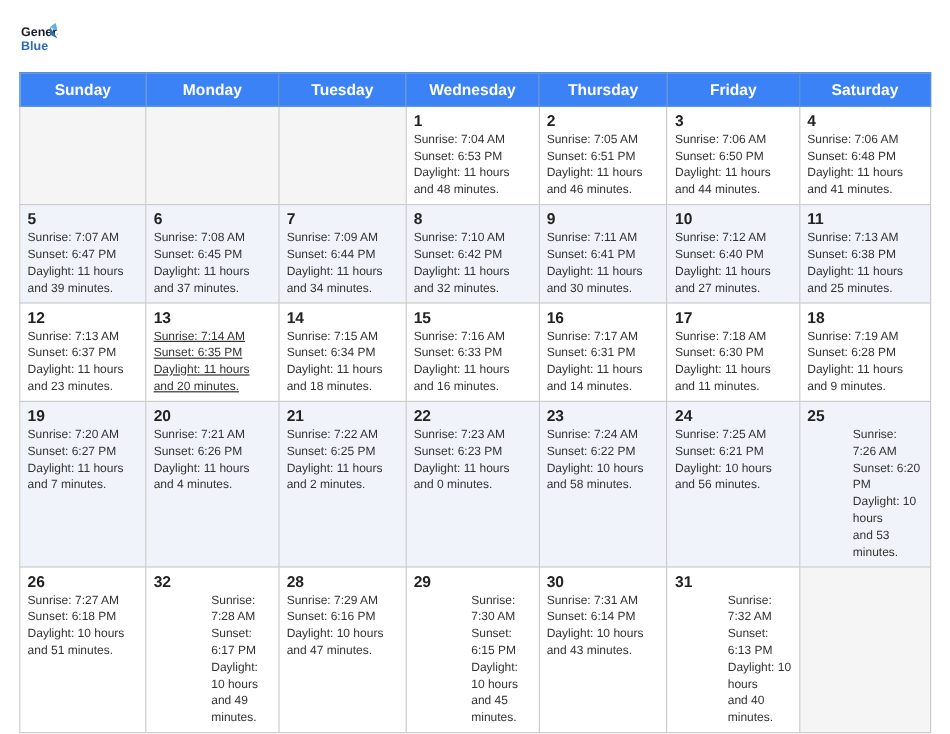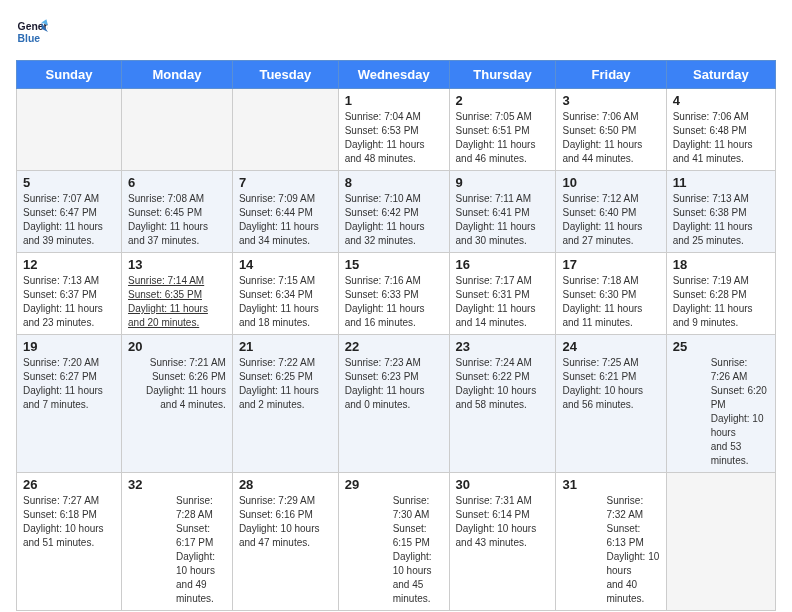--- a/index.html
+++ b/index.html
@@ -252,21 +252,21 @@
       <tr class="row-alt">
         <td>
           <div class="day-number">19</div>
           <div class="day-info" style="white-space: pre-line;">Sunrise: 7:20 AM
 Sunset: 6:27 PM
 Daylight: 11 hours
 and 7 minutes.</div>
         </td>
         <td>
           <div class="day-number">20</div>
-          <div class="day-info" style="white-space: pre-line; text-align: right;">Sunrise: 7:21 AM
+          <div class="day-info" style="white-space: pre-line;">Sunrise: 7:21 AM
 Sunset: 6:26 PM
 Daylight: 11 hours
 and 4 minutes.</div>
         </td>
         <td>
           <div class="day-number">21</div>
           <div class="day-info" style="white-space: pre-line;">Sunrise: 7:22 AM
 Sunset: 6:25 PM
 Daylight: 11 hours
 and 2 minutes.</div>

